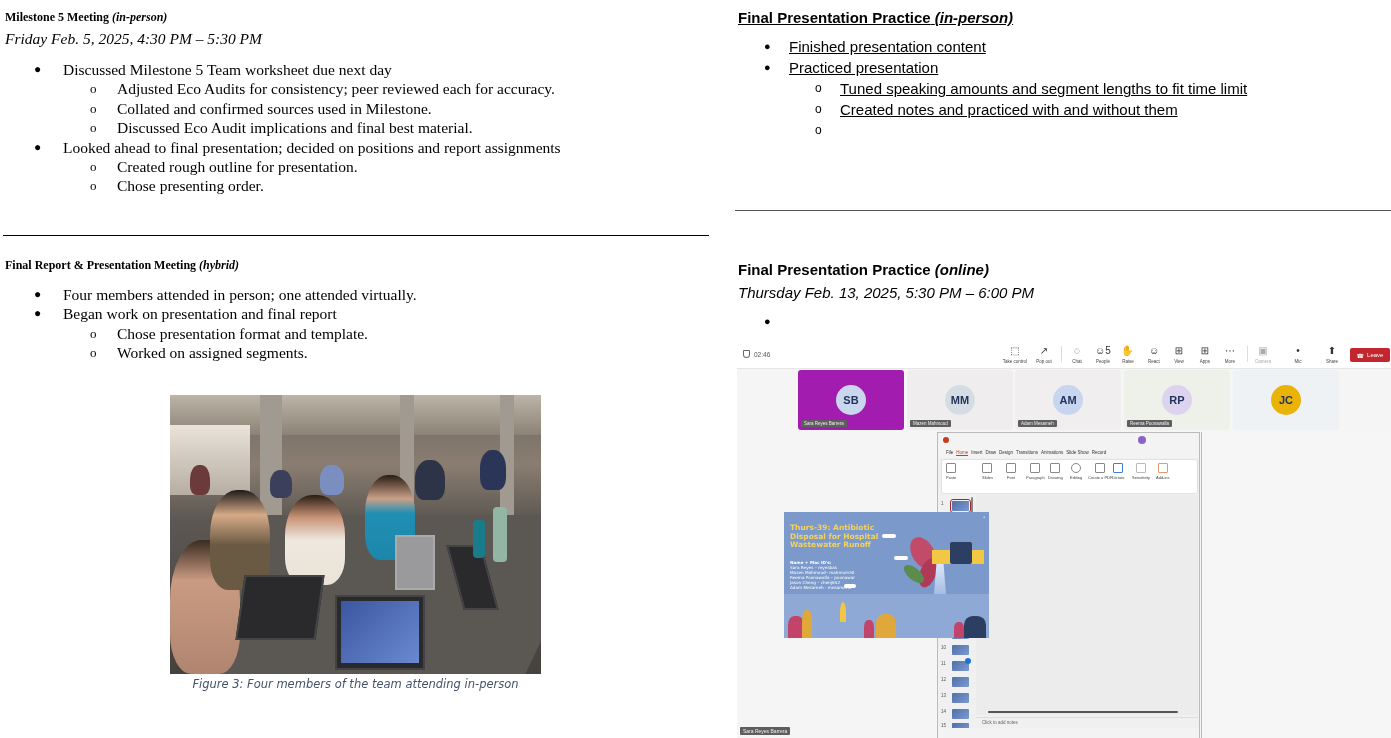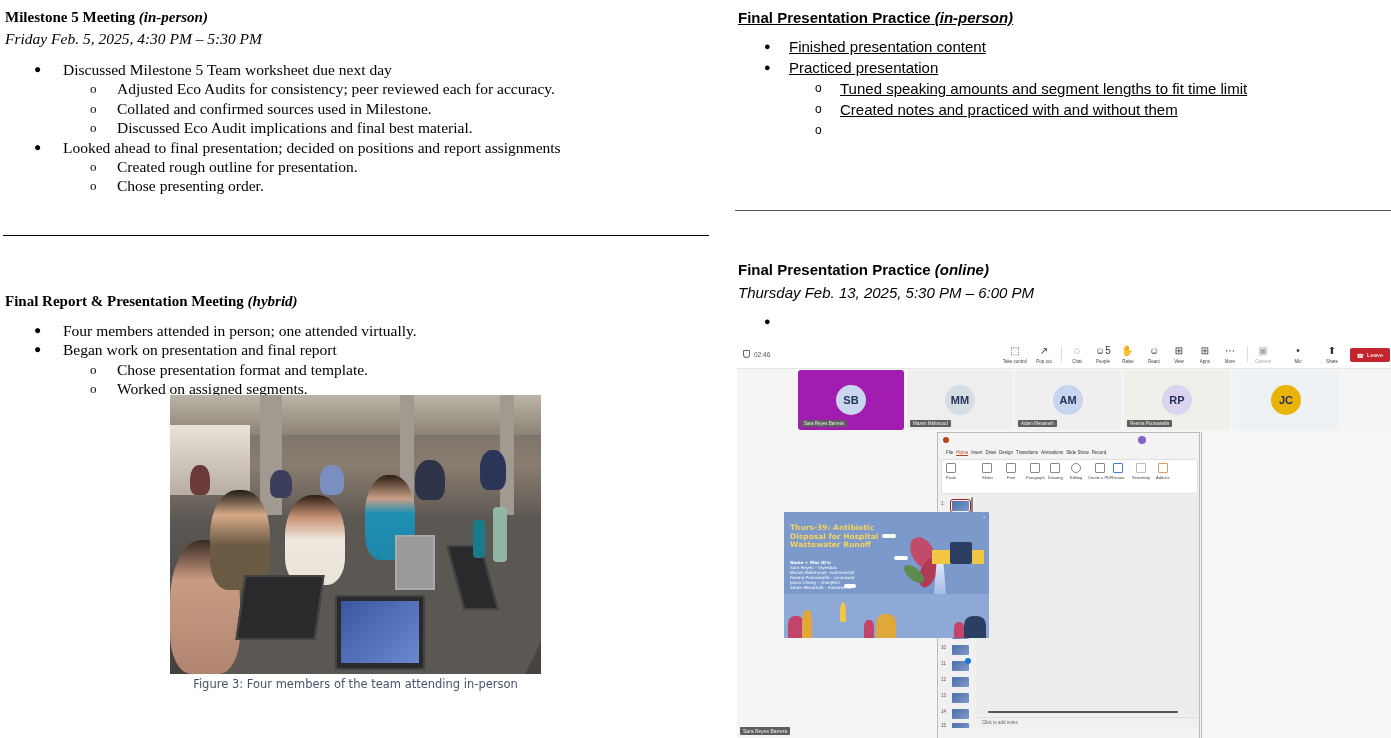--- a/index.html
+++ b/index.html
@@ -15,21 +15,21 @@
   .sec-date { font-style: italic; white-space: nowrap; }
 
   ul.bullets { list-style: none; }
   ul.bullets > li { position: relative; white-space: nowrap; }
   ul.bullets > li > .b1 { position: absolute; }
   ul.sub { list-style: none; }
   ul.sub > li { position: relative; white-space: nowrap; }
   ul.sub > li > .b2 { position: absolute; }
 
   
-  .serif .sec-title { font-size: 15px; line-height: 19px; }
+  .serif .sec-title { font-size: 12px; line-height: 19px; }
   .serif .sec-date { font-size: 15.5px; line-height: 20px; margin-top: 2px; }
   .serif ul.bullets { margin-top: 11px; font-size: 15.5px; line-height: 19.4px; }
   .serif ul.bullets > li { padding-left: 58px; }
   .serif ul.bullets > li > .b1 { left: 29px; top: 0; font-size: 12px; }
   .serif ul.sub > li { padding-left: 54px; margin-left: 0; }
   .serif ul.sub { margin-left: 0; }
   .serif ul.sub > li > .b2 { left: 27px; top: 0; font-size: 13px; }
   .serif ul.sub { padding-left: 0; }
   .serif ul.bullets ul.sub { margin-left: 0px; }
 
@@ -53,21 +53,21 @@
   .photo .ceil { position:absolute; left:0; top:0; width:100%; height:40px; background: linear-gradient(180deg,#bdb4a8,#8c8276); }
   .photo .win { position:absolute; left:0; top:30px; width:80px; height:70px; background: linear-gradient(180deg,#e9e3da,#b7ada2); }
   .photo .pillar { position:absolute; top:0; width:22px; height:120px; background:#a19a91; }
   .photo .table { position:absolute; left:60px; top:120px; width:330px; height:170px; background:#5b5854; transform: skewX(-25deg); }
   .photo .person { position:absolute; border-radius: 45% 45% 30% 30%; }
   .photo .laptop { position:absolute; background:#2a2a2c; border:2px solid #444; }
   .photo .screen { position:absolute; background: linear-gradient(135deg,#3b56a0,#6a8ad0); }
   .photo .bottle { position:absolute; border-radius: 4px; }
   .caption {
     position: absolute; left: 170px; top: 677px; width: 371px; text-align: center;
-    font-family: "DejaVu Sans", "Liberation Sans", sans-serif; 
+    font-family: "DejaVu Sans", "Liberation Sans", sans-serif; font-style: italic;
     font-size: 11.5px; color: #44546a;
   }
 
   
   .teams { position: absolute; left: 737px; top: 340px; width: 654px; height: 398px; background: #f5f5f5; overflow: hidden; font-family: "Liberation Sans", sans-serif; }
   .teams .topbar { position: absolute; left: 0; top: 0; width: 100%; height: 29px; background: #ffffff; border-bottom: 1px solid #e6e6e6; }
   .teams .timer { position: absolute; left: 6px; top: 10px; font-size: 6.5px; color: #555; display: flex; align-items: center; gap: 4px; }
   .teams .shield { width: 7px; height: 8px; border: 1px solid #666; border-radius: 1px 1px 4px 4px; display: inline-block; }
   .teams .tb { position: absolute; top: 5px; width: 26px; text-align: center; color: #333; }
   .teams .tb .ic { display: block; height: 12px; font-size: 10px; line-height: 12px; color: #333; }
@@ -140,21 +140,21 @@
       <ul class="sub" style="margin-left:-58px; padding-left:58px;">
         <li><span class="b2">o</span><span>Created rough outline for presentation.</span></li>
         <li><span class="b2">o</span><span>Chose presenting order.</span></li>
       </ul>
     </li>
   </ul>
 </div>
 
 <div class="hr" style="left:3px; top:235px; width:706px; background:#000;"></div>
 
-<div class="section serif" style="left:5px; top:256px;margin-top:36px;">
+<div class="section serif" style="left:5px; top:256px;">
   <div class="sec-title">
     <span>Final Report &amp; Presentation Meeting</span>
     <span class="mode">(hybrid)</span>
   </div>
   <ul class="bullets" style="margin-top:10px;">
     <li>
       <span class="b1">●</span>
       <span>Four members attended in person; one attended virtually.</span>
     </li>
     <li>

